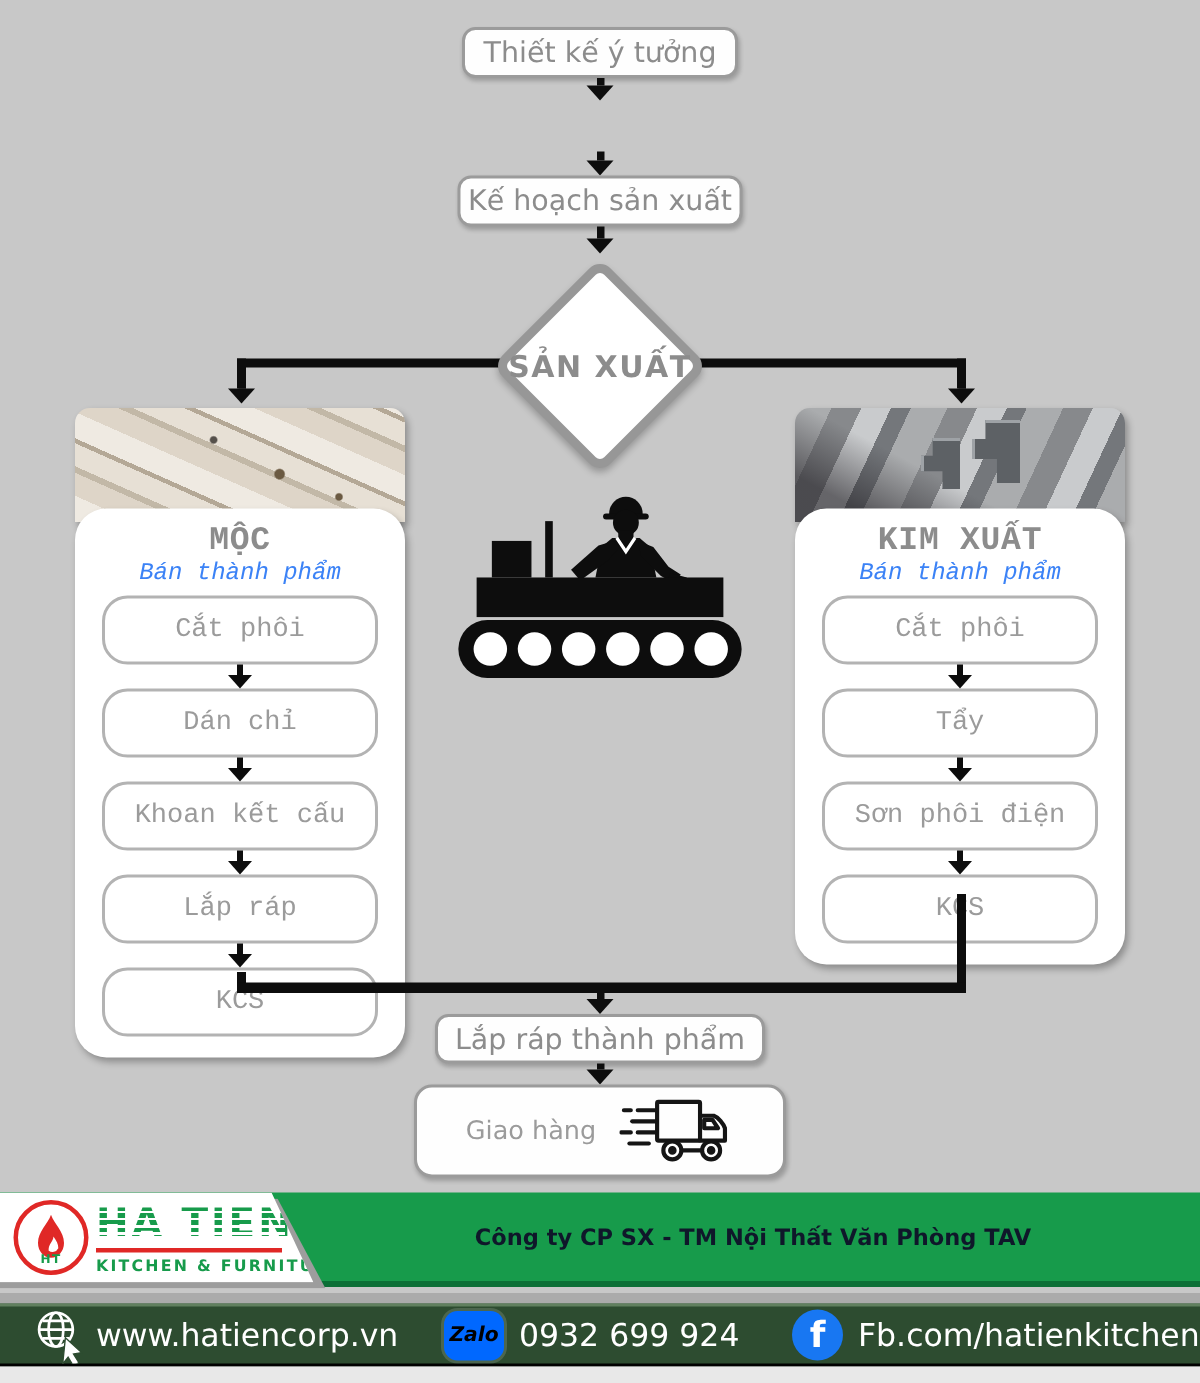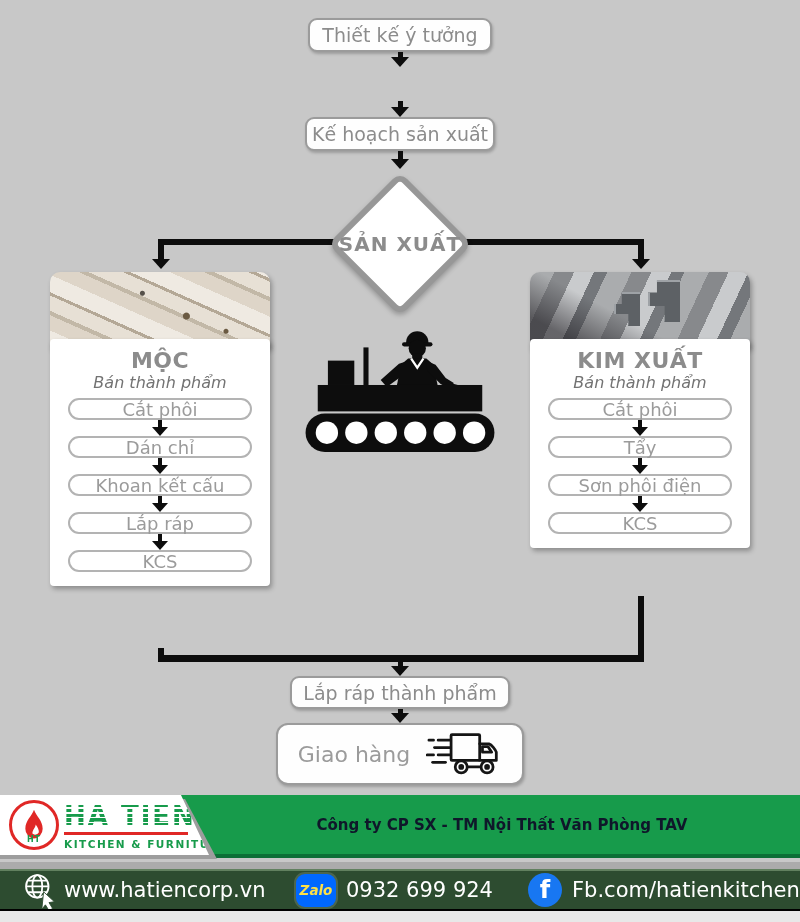--- a/index.html
+++ b/index.html
@@ -7,21 +7,21 @@
   body { font-family:"DejaVu Sans","Liberation Sans",sans-serif; }
   #canvas { position:relative; width:800px; height:922px; background:#c8c8c8; overflow:hidden; margin:0 auto; }
 
   
   .tbox {
     position:absolute; background:#fefefe; border:2px solid #9b9b9b; border-radius:9px;
     display:flex; align-items:center; justify-content:center;
     font-size:19px; color:#8c8c8c; box-shadow:1px 2px 3px rgba(0,0,0,.22);
   }
   .pill {
-    width:184px; height:22px; margin:0 auto; background:#fff;
+    width:184px; height:46px; margin:0 auto; background:#fff;
     border:2px solid #b3b3b3; border-radius:17px;
     display:flex; align-items:center; justify-content:center;
     font-size:18px; color:#9b9b9b;
   }
   
   .varrow { position:absolute; width:18px; display:flex; flex-direction:column; align-items:center; }
   .varrow .stem { width:5px; flex:1; background:#0d0d0d; }
   .varrow .head { width:0; height:0; border-left:9px solid transparent; border-right:9px solid transparent; border-top:10px solid #0d0d0d; }
   .line { position:absolute; background:#0d0d0d; }
 
@@ -52,53 +52,53 @@
   }
   .metal {
     background:
       linear-gradient(28deg, rgba(35,33,38,.6) 0 16%, rgba(35,33,38,0) 42%),
       repeating-linear-gradient(115deg, #aaacae 0 22px, #87898c 22px 40px, #c9cbcd 40px 58px, #74777b 58px 70px);
   }
   .bracket { position:absolute; background:#5d6165; box-shadow:inset 2px 2px 0 #9ea2a6, 2px 3px 4px rgba(0,0,0,.4); }
   .bracket.b1 { left:84px; top:20px; width:26px; height:34px; clip-path:polygon(0 35%,30% 35%,30% 0,100% 0,100% 100%,55% 100%,55% 65%,0 65%); }
   .bracket.b2 { left:118px; top:8px; width:32px; height:42px; clip-path:polygon(0 30%,28% 30%,28% 0,100% 0,100% 100%,52% 100%,52% 62%,0 62%); }
   .card-body {
-    position:relative; margin-top:-9px; background:#fff; border-radius:4px;
-    padding:9px 0 14px; box-shadow:2px 3px 5px rgba(0,0,0,.3);
+    position:relative; margin-top:-9px; background:#fff; border-radius:21px;
+    padding:9px 0 14px; box-shadow:2px 3px 5px rgba(0,0,0,.3);font-family:Liberation Mono, monospace;
   }
   .card-title { text-align:center; font-size:22px; font-weight:bold; color:#8c8c8c; letter-spacing:.5px; }
-  .card-sub { text-align:center; font-size:16px; font-style:italic; color:#737373; margin-bottom:6px; }
+  .card-sub { text-align:center; font-size:16px; font-style:italic; color:#3b82f6; margin-bottom:6px; }
   .step-arrow { display:flex; flex-direction:column; align-items:center; height:16px; }
   .step-arrow .stem { width:4px; flex:1; background:#0d0d0d; }
   .step-arrow .head { width:0; height:0; border-left:8px solid transparent; border-right:8px solid transparent; border-top:9px solid #0d0d0d; }
 
   
   .delivery-box {
     position:absolute; left:276px; top:723px; width:248px; height:62px;
     background:#fefefe; border:2px solid #9b9b9b; border-radius:12px;
     display:flex; align-items:center; justify-content:center; gap:16px;
-    font-size:22px; color:#9b9b9b; box-shadow:1px 2px 3px rgba(0,0,0,.22);
+    font-size:17px; color:#9b9b9b; box-shadow:1px 2px 3px rgba(0,0,0,.22);
   }
 
   
   .green-bar { position:absolute; left:0; top:795px; width:800px; height:63px; background:#179b4b; border-bottom:4px solid #0c6f36; }
   .company-name { position:absolute; left:212px; right:8px; top:0; height:59px; display:flex; align-items:center; justify-content:center; color:#0f172a; font-weight:bold; font-size:15px; white-space:nowrap; }
   .logo-shadow { position:absolute; left:0; top:4px; width:220px; height:60px; background:#9d9d9d; clip-path:polygon(0 0,185px 0,217px 100%,0 100%); }
   .logo-plate { position:absolute; left:0; top:0; width:214px; height:60px; background:#fff; clip-path:polygon(0 0,181px 0,209px 100%,0 100%); }
   .logo-circle { position:absolute; left:9px; top:5px; width:50px; height:50px; border:3px solid #e02826; border-radius:50%; background:#fff; display:flex; align-items:center; justify-content:center; }
   .logo-monogram { position:absolute; left:0; right:0; bottom:3px; text-align:center; font-size:8px; font-weight:bold; color:#179b4b; letter-spacing:1px; }
   .logo-title { position:absolute; left:64px; top:6px; width:126px; height:30px; font-size:26px; font-weight:800; color:#179b4b; letter-spacing:2px; white-space:nowrap; }
   .logo-title::after { content:""; position:absolute; inset:3px 0 2px 0; background:repeating-linear-gradient(to bottom, transparent 0 3.2px, #fff 3.2px 4.8px); }
   .logo-underline { position:absolute; left:64px; top:37px; width:124px; height:3px; background:#e02826; }
   .logo-tagline { position:absolute; left:64px; top:43px; font-size:10.5px; font-weight:600; color:#179b4b; letter-spacing:1.5px; white-space:nowrap; }
 
   .gray-gap { position:absolute; left:0; top:862px; width:800px; height:7px; background:#ababab; }
   .dark-bar { position:absolute; left:0; top:869px; width:800px; height:42px; background:#2d4c30; border-top:2px solid #61805f; border-bottom:2px solid #000000; display:flex; align-items:center; }
   .dark-bar .item { position:absolute; top:0; height:38px; display:flex; align-items:center; color:#fff; font-size:21px; white-space:nowrap; }
-  .zalo-badge { width:40px; height:33px; background:#0068ff; border-radius:9px; display:flex; align-items:center; justify-content:center; color:#fde047; font-size:13.5px; font-weight:bold; font-style:italic; box-shadow:0 0 0 2px rgba(255,255,255,.15); }
+  .zalo-badge { width:40px; height:33px; background:#0068ff; border-radius:9px; display:flex; align-items:center; justify-content:center; color:#000000; font-size:13.5px; font-weight:bold; font-style:italic; box-shadow:0 0 0 2px rgba(255,255,255,.15); }
   .fb-badge { width:34px; height:34px; background:#1877f2; border-radius:50%; display:flex; align-items:center; justify-content:center; color:#fff; font-size:24px; font-weight:bold; }
   .bottom-strip { position:absolute; left:0; top:911px; width:800px; height:11px; background:#e8e8e8; }
 </style>
 </head>
 <body>
 
 <div id="canvas">
 
   <div class="tbox" style="left:308px; top:18px; width:184px; height:34px;">Thiết kế ý tưởng</div>
   <div class="varrow" style="left:391px; top:52px; height:15px;">

